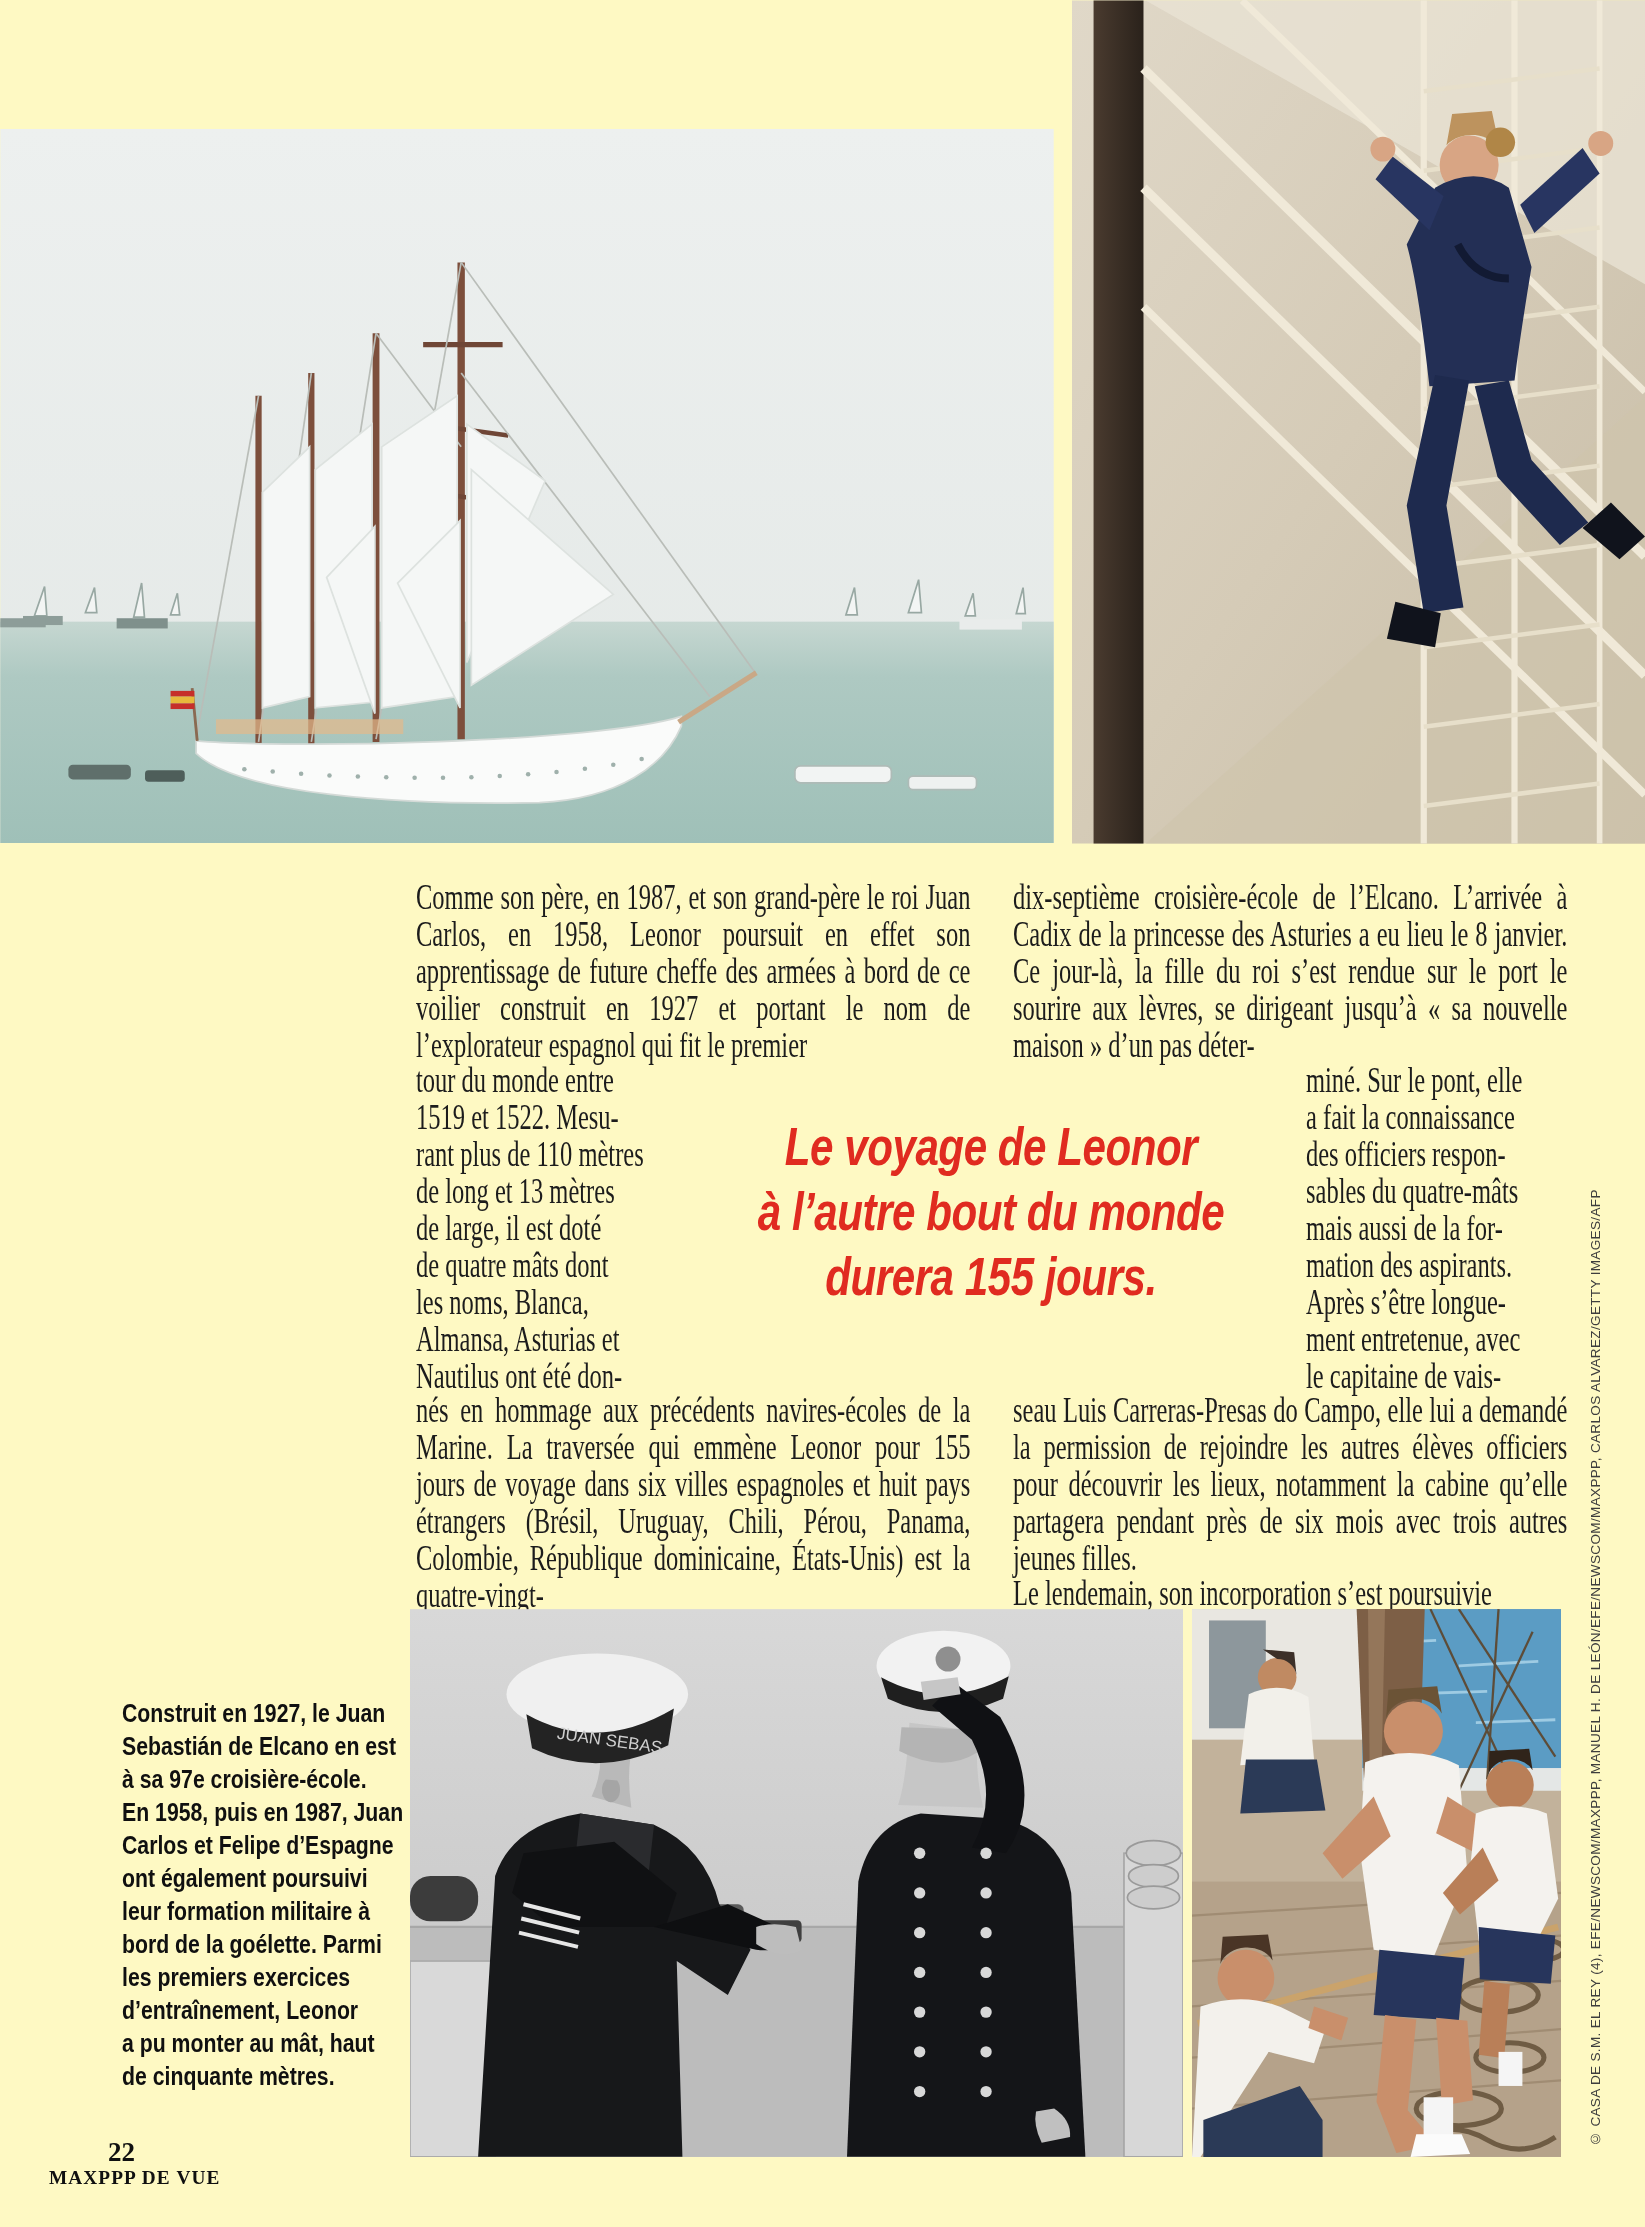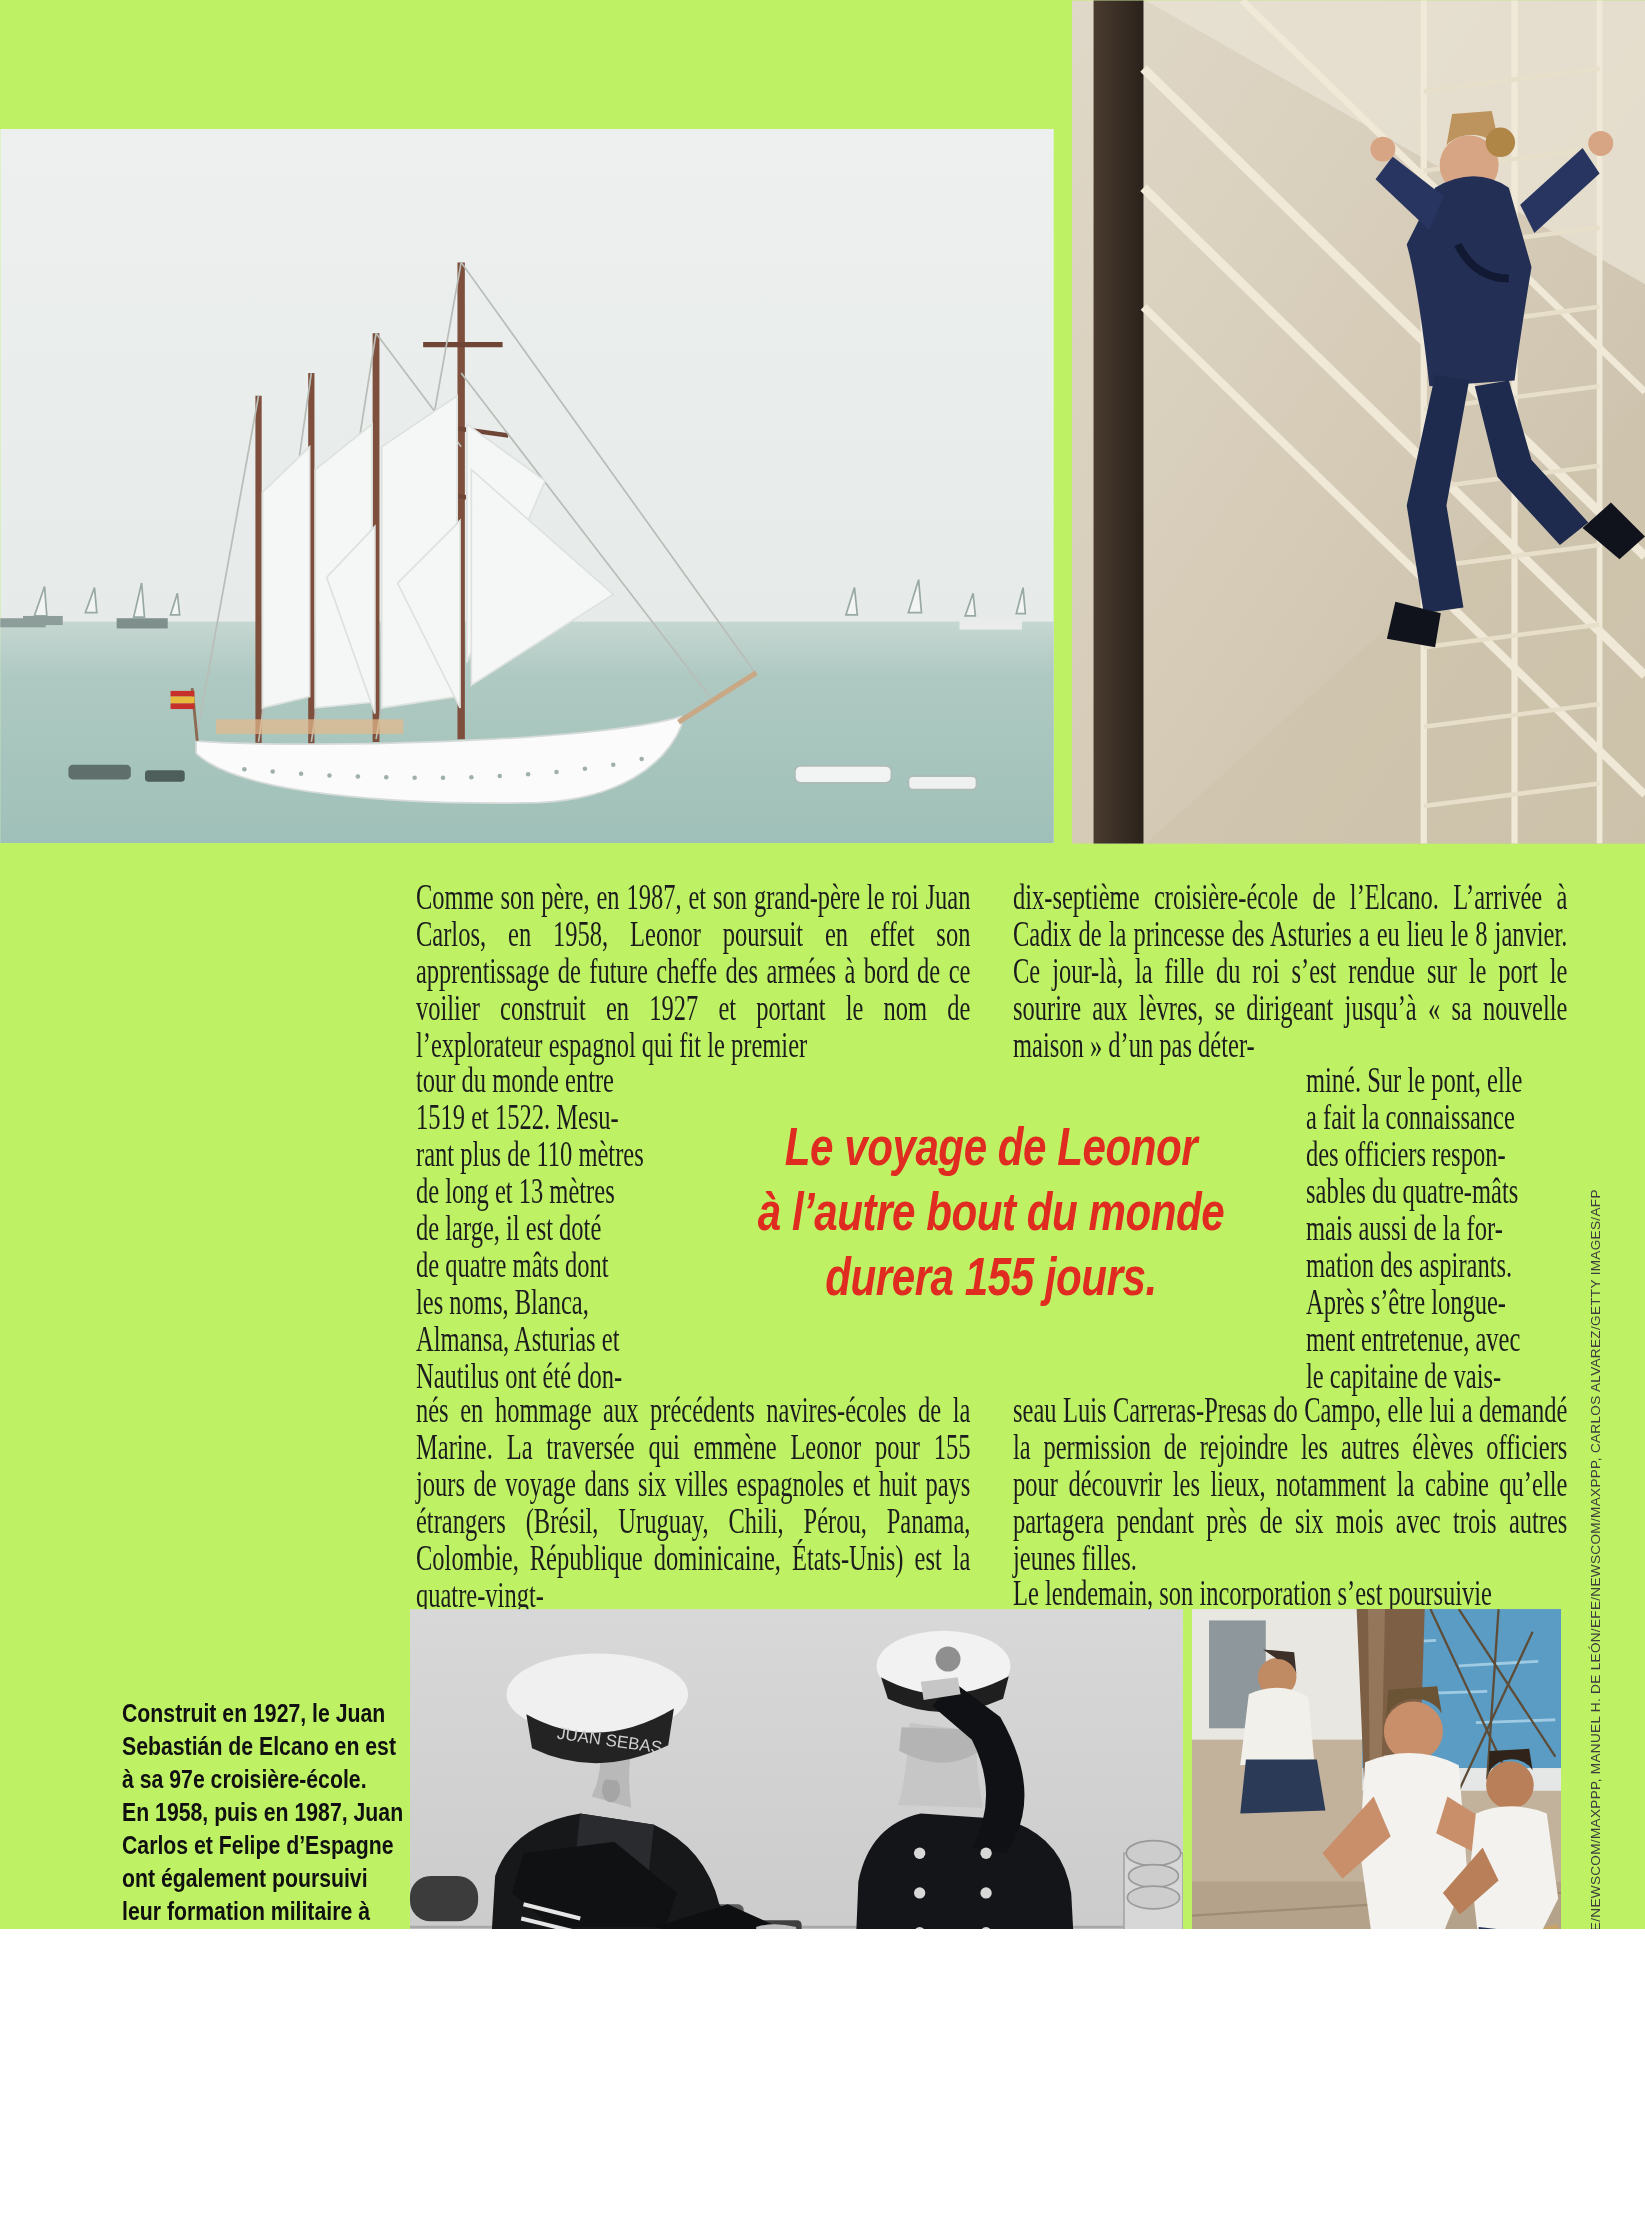--- a/index.html
+++ b/index.html
@@ -1,27 +1,27 @@
 <!DOCTYPE html>
 <html style="font-size:9px"><head>
 <meta charset="utf-8">
 <style>
   html,body{margin:0;padding:0;background:#ffffff;}
-  #page{position:relative;width:1645px;height:1929px;background:#bef264;overflow:hidden;
+  #page{position:relative;width:1645px;height:2227px;background:#fef9c3;overflow:hidden;
         font-family:"Liberation Serif",serif;}
   .photo{position:absolute;display:block;}
   .body-text{position:absolute;font:35px/37px "Liberation Serif",serif;color:#1c1c1c;
              transform:scaleX(.7);transform-origin:0 0;text-align:justify;}
   .body-text.narrow{white-space:pre-line;text-align:left;}
   .pull-quote{position:absolute;font:italic 700 54px/65px "Liberation Sans",sans-serif;
               color:#e02b20;transform:translateX(-50%) scaleX(.78);transform-origin:center top;
               text-align:center;white-space:pre-line;letter-spacing:-0.6px;}
   .caption{position:absolute;font:700 25px/33px "Liberation Sans",sans-serif;color:#101010;
            transform:scaleX(.85);transform-origin:0 0;white-space:pre-line;}
-  .page-number{position:absolute;font:700 27px/27px "Liberation Serif",serif;color:#101010;margin-left:16px;}
+  .page-number{position:absolute;font:700 27px/27px "Liberation Serif",serif;color:#101010;}
   .magazine-name{position:absolute;font:700 19.3px/20.4px "Liberation Serif",serif;color:#101010;
                  letter-spacing:1.1px;}
   .photo-credit{position:absolute;font:13.6px/14.8px "Liberation Sans",sans-serif;color:#3d3d3d;
                 letter-spacing:0.3px;writing-mode:vertical-rl;transform:rotate(180deg);
                 white-space:nowrap;}
 </style>
 </head>
 <body>
 
 <div id="page">

